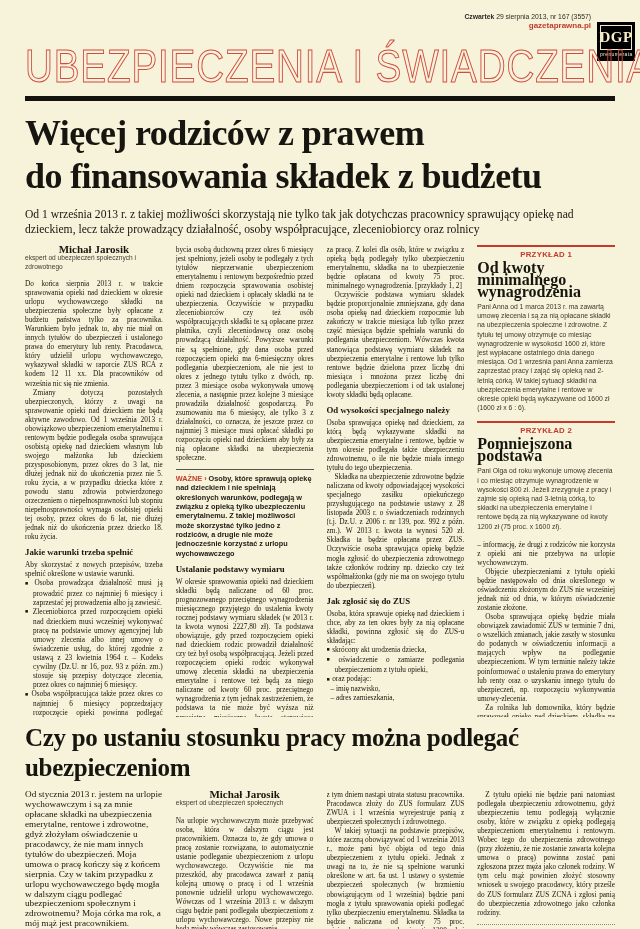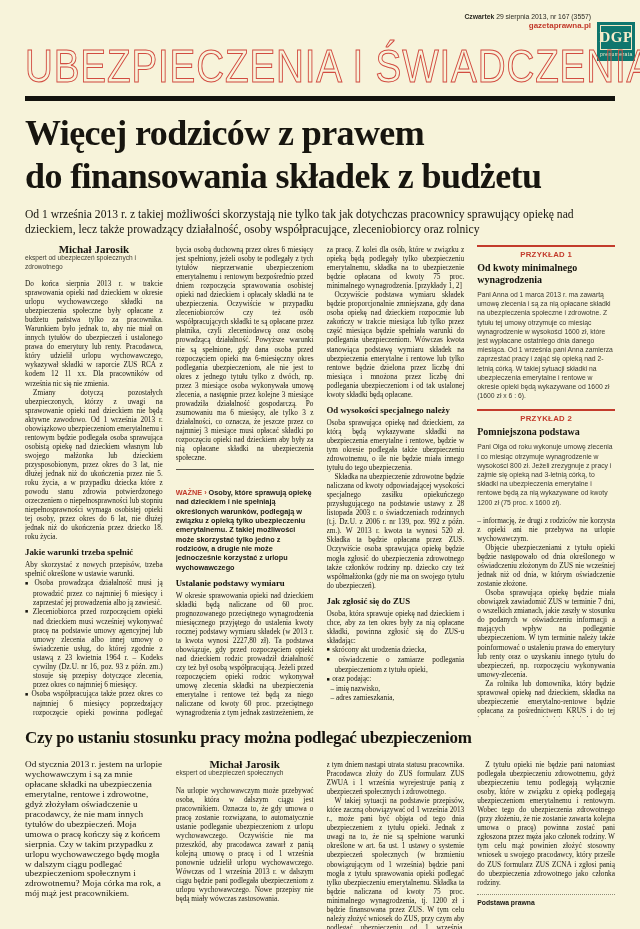--- a/index.html
+++ b/index.html
@@ -12,21 +12,21 @@
     position:relative;
   }
 
   
   .masthead { margin:0 25px; position:relative; height:101px; border-bottom:5px solid #14130e; }
   .dateline { position:absolute; top:13px; right:24px; text-align:right;
               font-family:"Liberation Sans",sans-serif; font-size:6.8px; line-height:8.5px; color:#2c2a22; }
   .dateline .dl-bold { font-weight:bold; }
   .site-link { color:#c23a2b; font-weight:bold; font-size:8px; }
   .dgp-logo { position:absolute; top:22px; right:-20px; width:38px; height:39px;
-              background:#0f766e; padding:3px 3px 1px; }
+              background:#000000; padding:3px 3px 1px; }
   .dgp-inner { border:1px solid #f3e7c4; height:25px; display:flex; align-items:center; justify-content:center;
                color:#f6edcb; font-family:"Liberation Serif",serif; font-weight:bold; font-size:15px; letter-spacing:.5px; }
   .dgp-sub { text-align:center; color:#f6edcb; font-family:"Liberation Sans",sans-serif;
              font-size:5px; letter-spacing:.4px; margin-top:1px; }
   .section-title { position:absolute; left:0; bottom:3px; white-space:nowrap;
                    font-family:"Liberation Sans","DejaVu Sans",sans-serif; font-weight:100;
                    font-size:46px; letter-spacing:1px; color:#d24c41;
                    transform:scaleX(.84); transform-origin:left bottom; }
   @supports (-webkit-text-stroke: 1px red){
     .section-title{ color:transparent; -webkit-text-stroke:1.05px #d24c41; }
@@ -47,35 +47,35 @@
   .body p + p { text-indent:8px; }
   .indent { text-indent:8px; }
 
   .subhead { font-weight:bold; font-size:8.8px; line-height:10px; margin:6px 0 3px; }
 
   .bullets p { font-size:7.3px; line-height:9.05px; text-align:justify; padding-left:8px; text-indent:-8px; }
   .bullets p::before { content:"■"; font-size:5.3px; margin-right:2.5px; position:relative; top:-.5px; }
   .dashes p { font-size:7.3px; line-height:9.05px; text-align:justify; padding-left:11px; text-indent:-7px; }
   .dashes p::before { content:"– "; }
 
-  .wazne { border-top:1px solid #57544a; margin:7px 0 6px; padding-top:18px;
+  .wazne { border-top:1px solid #57544a; margin:7px 0 6px; padding-top:4px;
            font-family:"Liberation Sans",sans-serif; font-weight:bold; font-size:7.3px; line-height:9.3px; color:#1c1a14; }
   .wazne-label { color:#c23a2b; }
 
   .example { border-top:2px solid #c33b2c; padding-top:3px; margin-bottom:9px; }
   .example-label { font-family:"Liberation Sans",sans-serif; font-weight:bold; font-size:7.8px;
                    letter-spacing:.3px; color:#c23a2b;text-align:center; }
-  .example-title { font-weight:bold; font-size:10px; line-height:12px; margin:3px 0 4px; }
+  .example-title { font-weight:bold; font-size:16px; line-height:12px; margin:3px 0 4px; }
   .example-body { font-family:"Liberation Sans",sans-serif; font-size:6.8px; line-height:9.2px; color:#3a382e; }
 
   .legal { border-top:1px dotted #8d8a77; margin-top:7px; padding-top:3px; }
   .legal-title { font-family:"Liberation Sans",sans-serif; font-weight:bold; font-size:6.8px; line-height:9px; }
 
   
-  .bottom-headline { margin:6px 25px 0; font-weight:bold; font-size:17px; line-height:30px; letter-spacing:-.3px; }
+  .bottom-headline { margin:6px 25px 0; font-weight:bold; font-size:25px; line-height:30px; letter-spacing:-.3px; }
   .bottom-cols { margin:7px 25px 0; display:flex; gap:13px; height:172px; overflow:hidden; }
   .question { font-size:9.2px; line-height:9.95px; }
 </style>
 </head>
 <body>
 
 <header class="masthead">
   <div class="dateline">
     <div><span class="dl-bold">Czwartek</span><span> 29 sierpnia 2013, nr 167 (3557)</span></div>
     <div class="site-link">gazetaprawna.pl</div>

